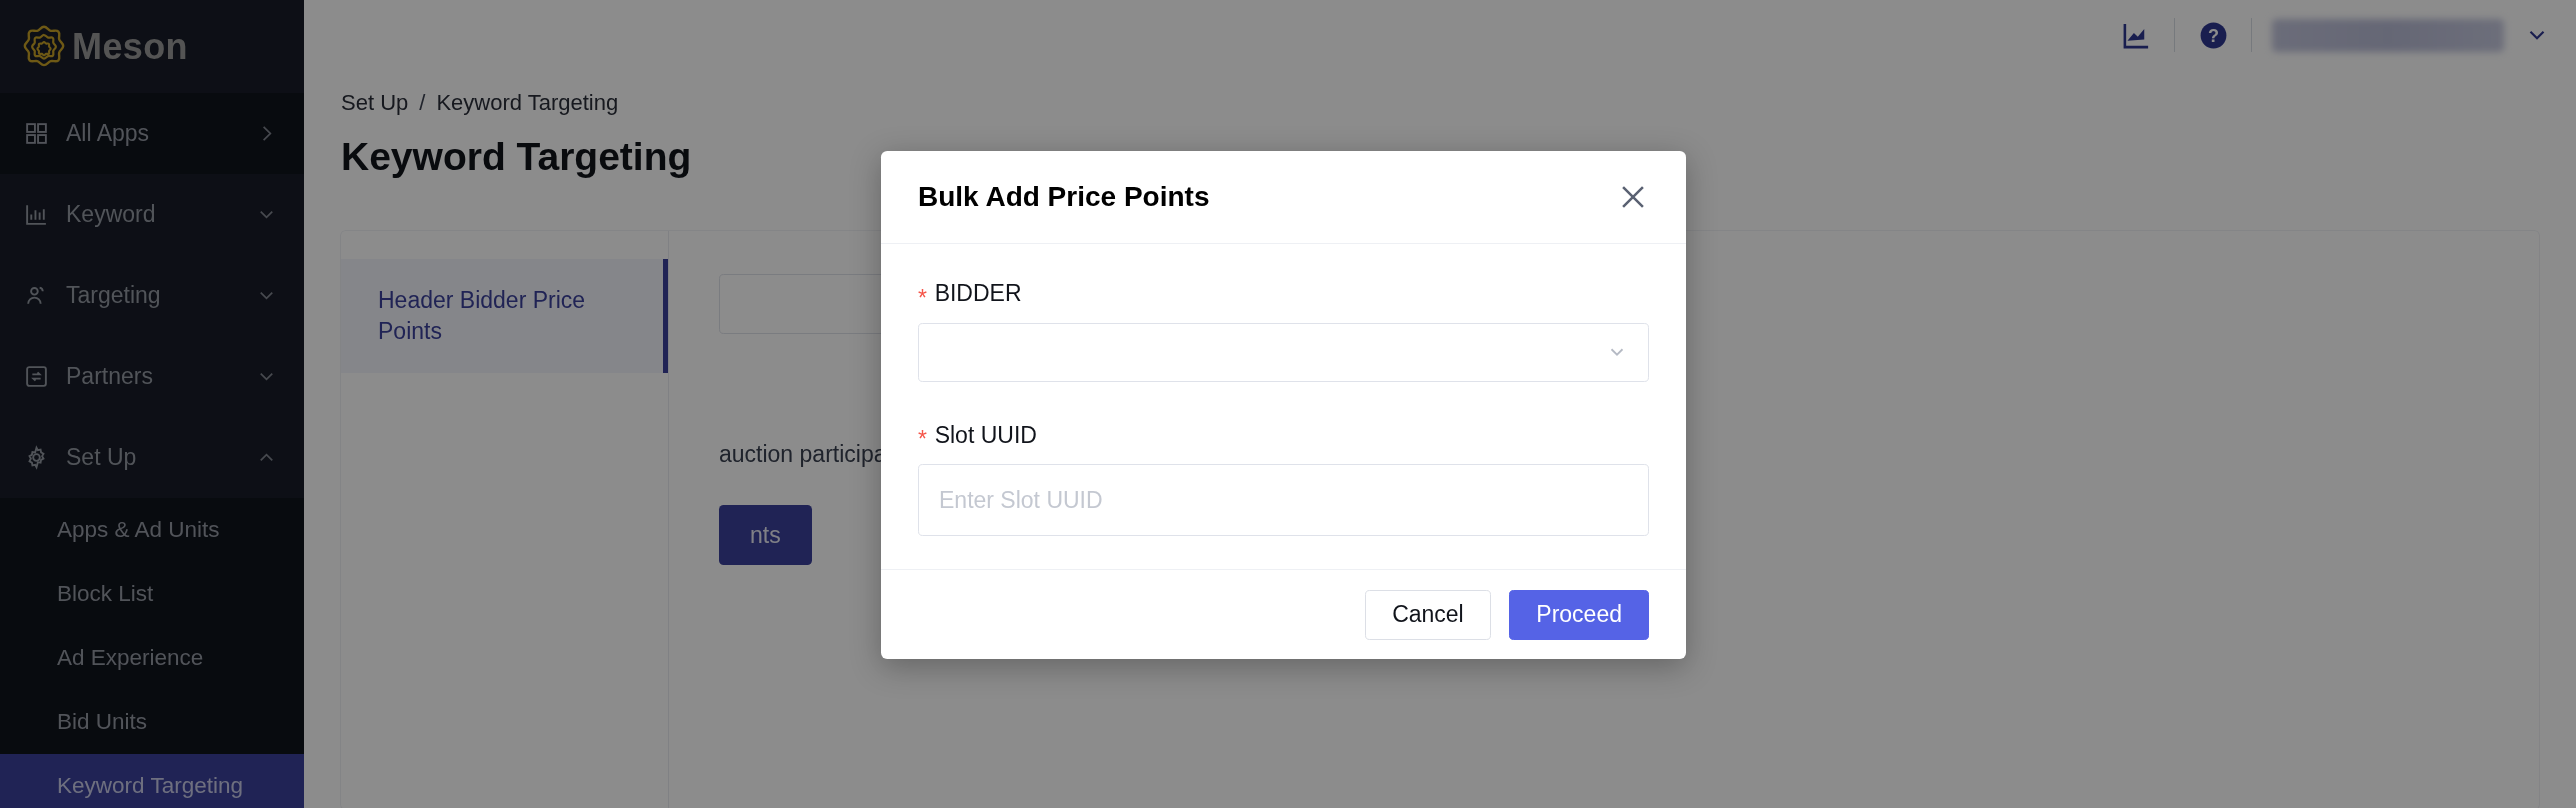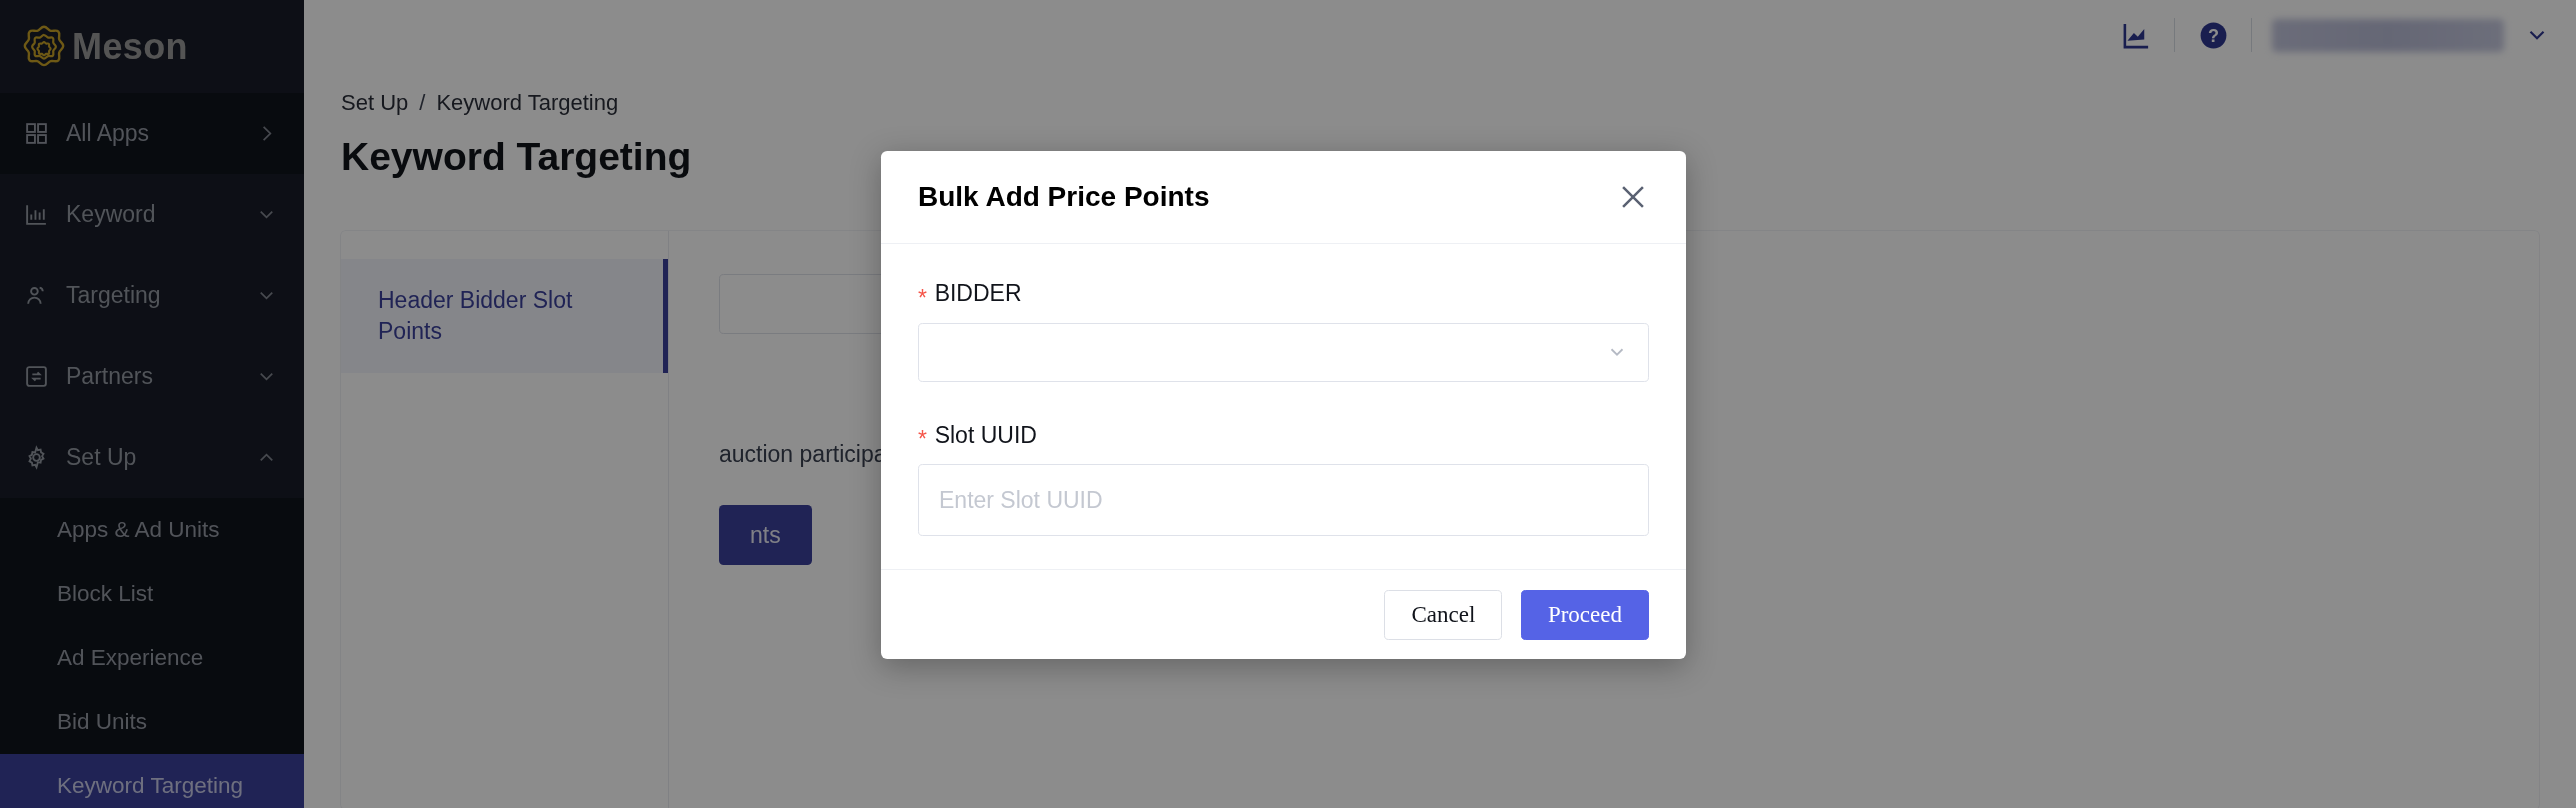--- a/index.html
+++ b/index.html
@@ -180,21 +180,21 @@
   .modal-foot {
     flex: 0 0 90px; height: 90px;
     border-top: 0.8px solid #eef0f4;
     display: flex; align-items: center; justify-content: flex-end;
     gap: 18.6px; padding-right: 37px;
   }
   .btn {
     height: 50px; border-radius: 4.6px;
     display: inline-flex; align-items: center; justify-content: center;
     padding: 0 26px; font-size: 23px; cursor: pointer;
-    font-family: Liberation Serif, serif;
+    font-family: Liberation Sans, sans-serif;
   }
   .btn-secondary { background: #fff; border: 0.8px solid #dcdfe6; color: #11141b; }
   .btn-primary { background: #5563e6; border: 0.8px solid #5563e6; color: #ffffff; }
 </style>
 </head>
 <body>
 
 <div id="root">
 
   <div class="page">
@@ -203,21 +203,21 @@
       <span class="crumb">Set Up</span>
       <span class="sep">/</span>
       <span class="crumb">Keyword Targeting</span>
     </div>
 
     <div class="page-title">Keyword Targeting</div>
 
     <div class="panel">
       <div class="tabcol">
         <div class="tabitem">
-          <span>Header Bidder Slot Points</span>
+          <span>Header Bidder Price Points</span>
         </div>
       </div>
       <div class="tabbody">
         <div class="field-row">
           <div class="fake-select">
             <svg viewBox="0 0 24 24" width="22" height="22" fill="none" stroke="#b5bac4" stroke-width="2">
               <path d="M6 9l6 6 6-6"></path>
             </svg>
           </div>
         </div>

